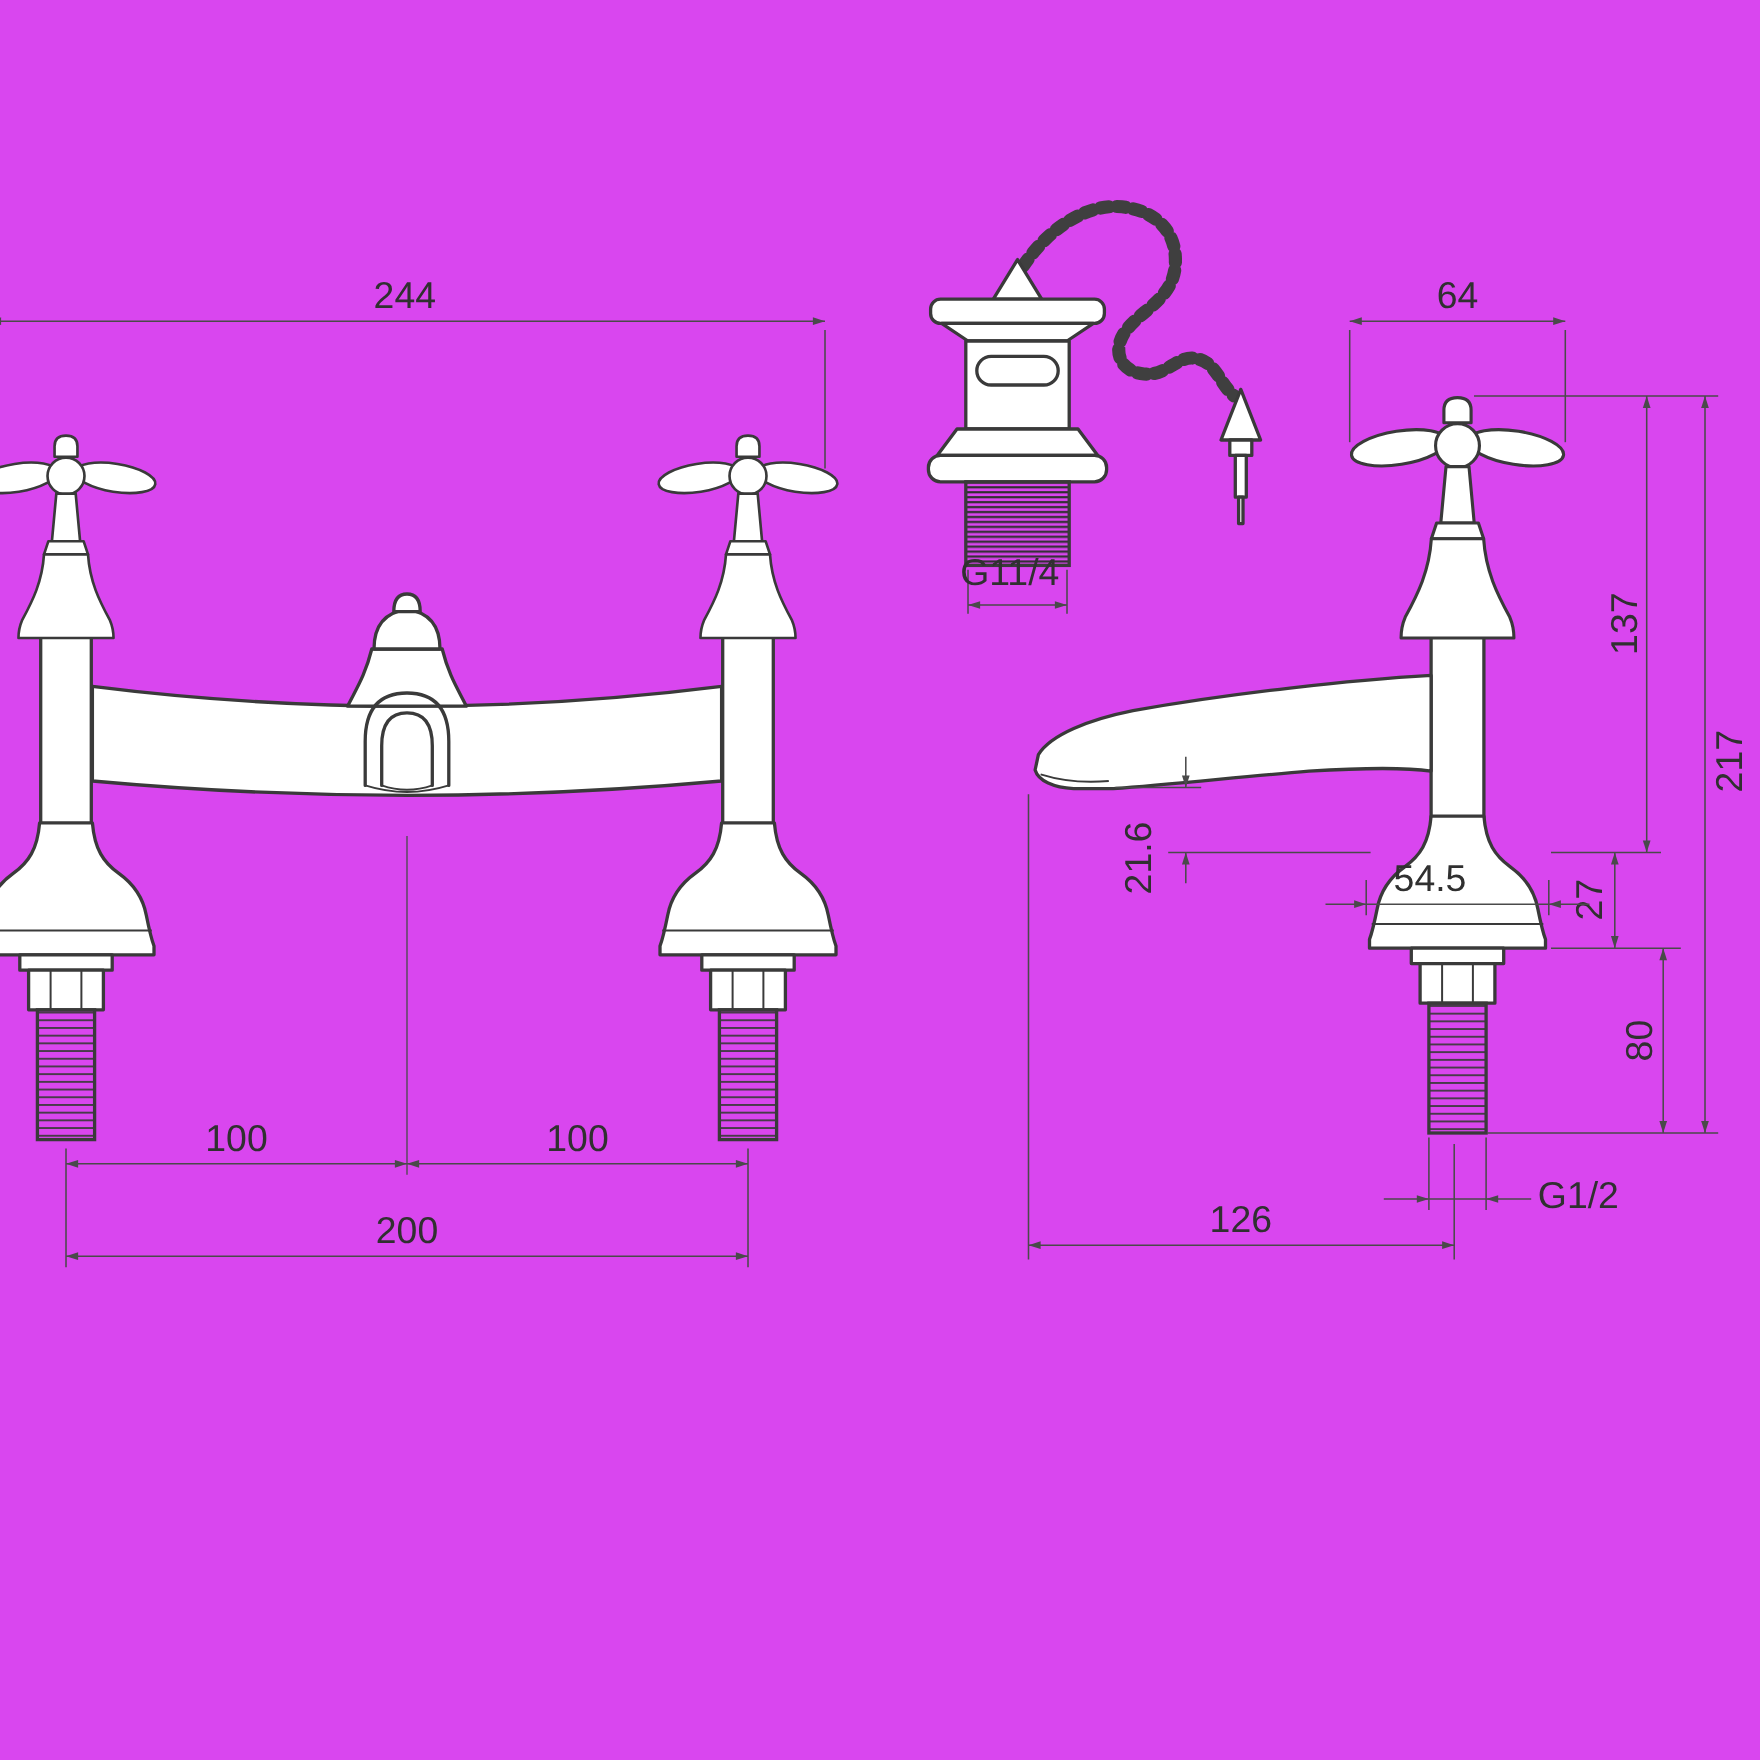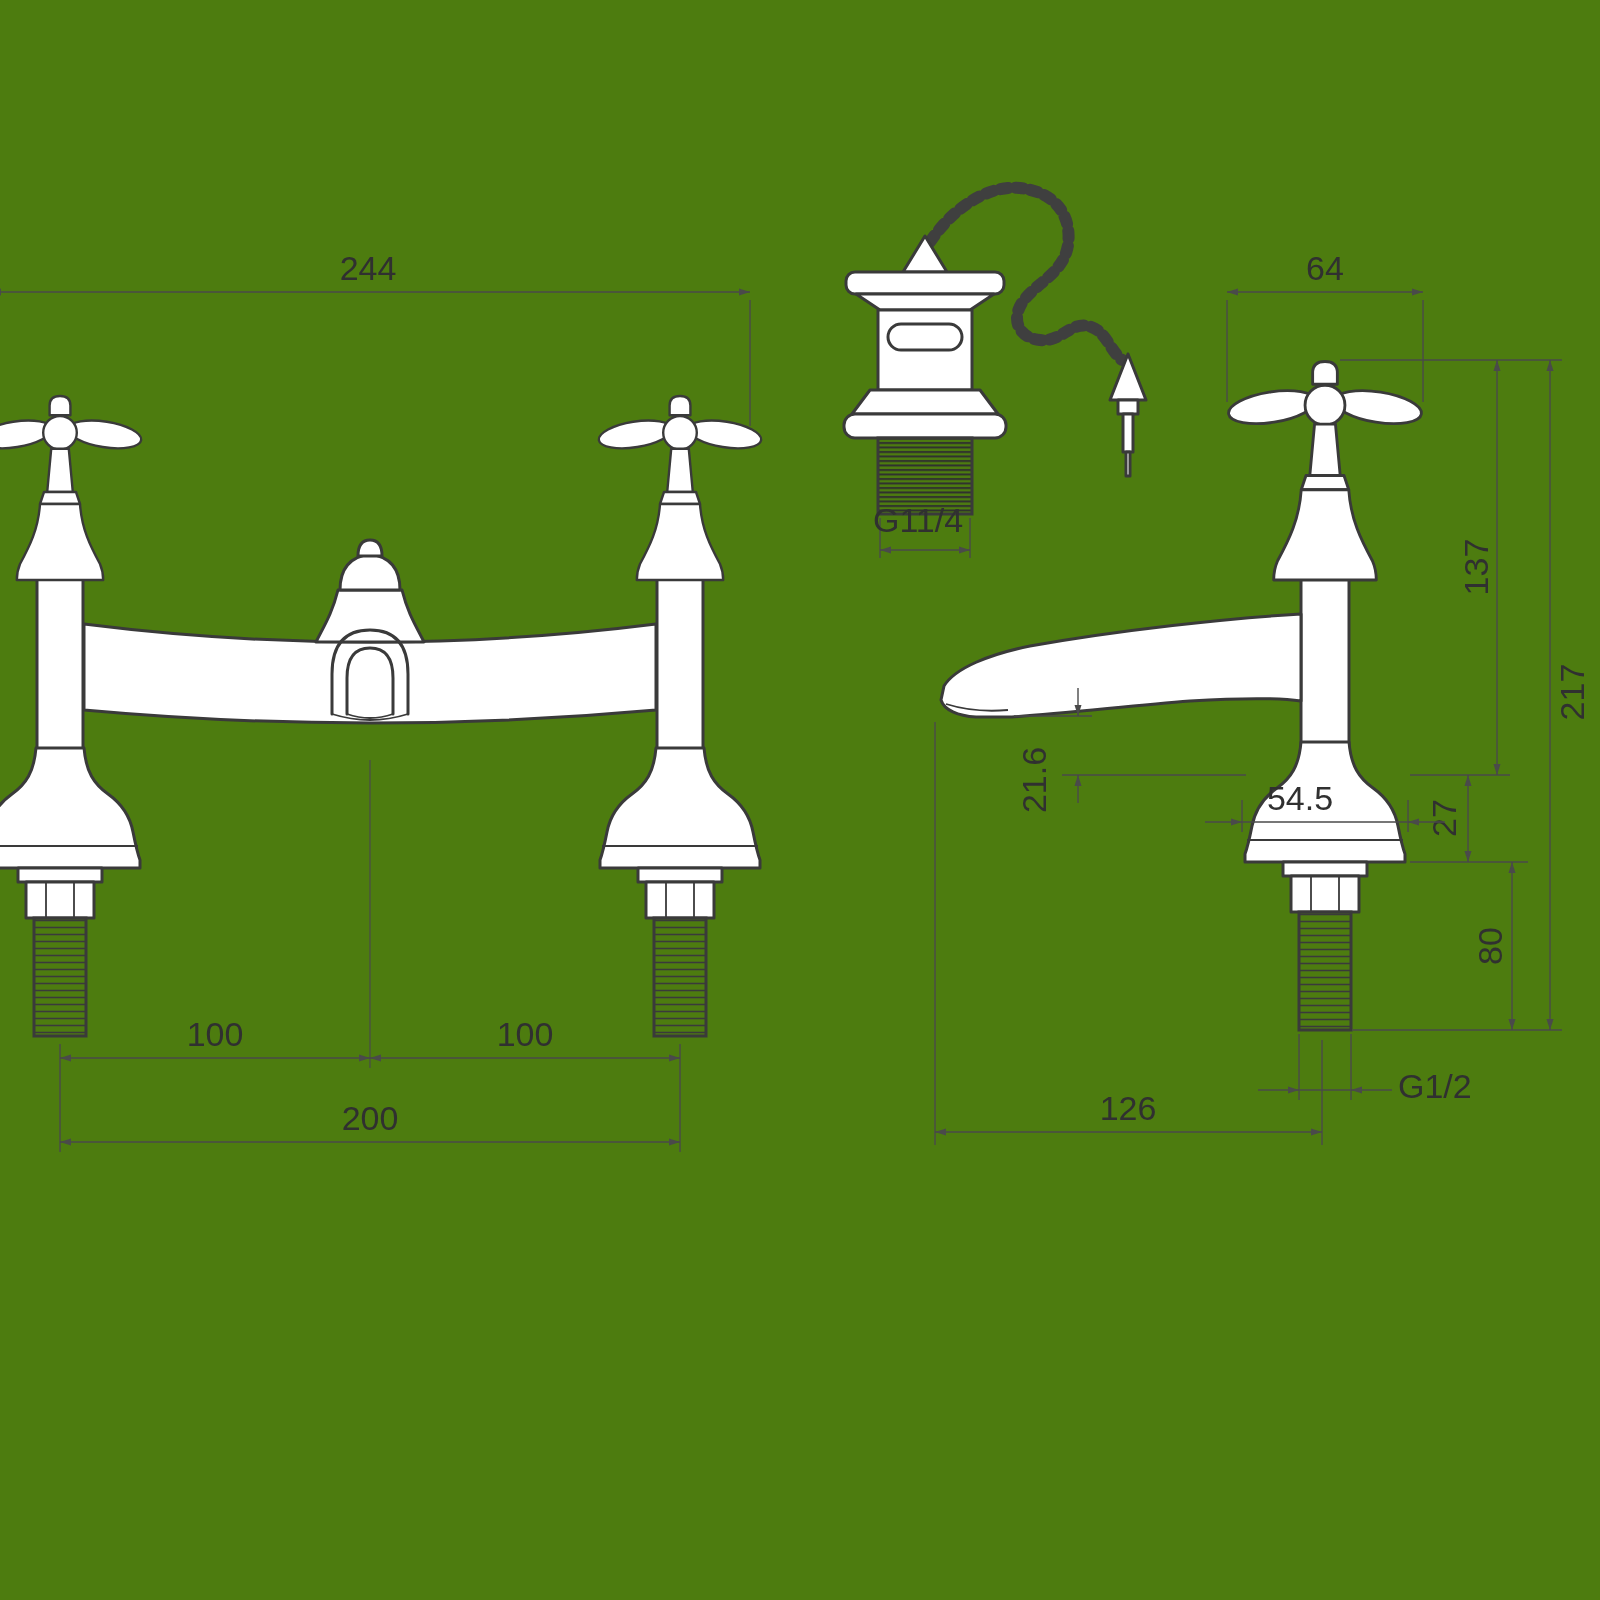--- a/index.html
+++ b/index.html
@@ -1,16 +1,16 @@
 <!DOCTYPE html>
 <html><head>
 <meta charset="utf-8">
 <style>
   html,body{margin:0;padding:0;background:#fff}
-  .stage{position:relative;width:1600px;height:1600px;background:#4d7c0f;overflow:hidden}
+  .stage{position:relative;width:1600px;height:1600px;background:#d946ef;overflow:hidden}
   svg{display:block}
   .o{fill:#ffffff;stroke:#3a3a3a;stroke-width:3;stroke-linejoin:round}
   .ol{fill:none;stroke:#3a3a3a;stroke-width:3;stroke-linecap:round;stroke-linejoin:round}
   .thin{fill:none;stroke:#3a3a3a;stroke-width:1.8}
   .ext{stroke:#4a4a4a;stroke-width:1.4}
   .cl{stroke:#4a4a4a;stroke-width:1.2}
   .dim{stroke:#4a4a4a;stroke-width:1.4;fill:none;marker-start:url(#dimArrow);marker-end:url(#dimArrow)}
   .dimE{stroke:#4a4a4a;stroke-width:1.4;fill:none;marker-end:url(#dimArrow)}
   .dimP{stroke:#4a4a4a;stroke-width:1.4;fill:none}
   .t{font-family:"Liberation Sans",sans-serif;font-size:34px;fill:#303030}

